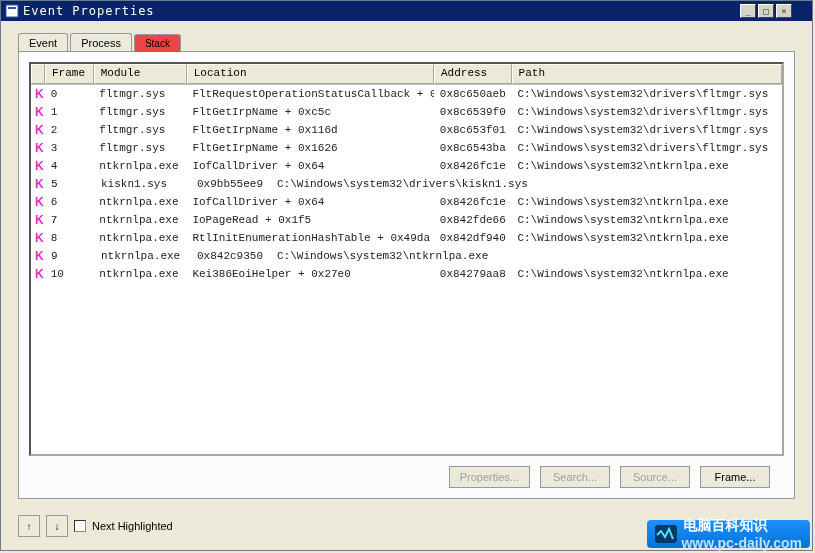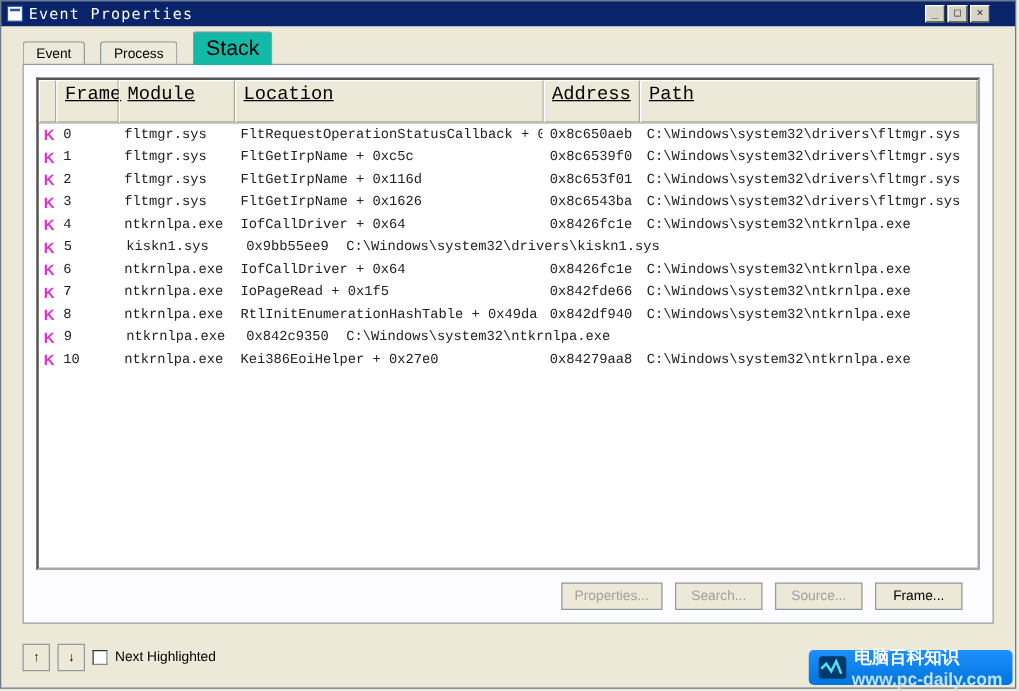--- a/index.html
+++ b/index.html
@@ -35,50 +35,49 @@
 }
 .client {
   position: absolute; inset: 20px 3px 3px 3px;
 }
 .tabs-row { margin: 8px 0 0 14px; height: 22px; display: flex; align-items: flex-end; }
 .tab {
   padding: 3px 10px;
   border: 1px solid #919b9c;
   border-bottom: none;
   background: #f6f6f6;
-  margin-right: 12px;
+  margin-right: 2px;
   border-radius: 3px 3px 0 0;
   position: relative; top: 1px;
   font-size: 11px;
 }
 .tab.active {
-  background: #14b8a6;
-  font-size: 17px;
+  background: #ef4444;
+  font-size: 10px;
   z-index: 2;
 }
 .tab.inactive { background: #ebeadb; }
 .panel {
   position: absolute;
   left: 14px; right: 14px; top: 30px; bottom: 48px;
   border: 1px solid #919b9c;
   background: #fcfcfe;
   padding: 10px;
 }
 .listwrap {
   position: absolute; inset: 10px 10px 42px 10px;
   border: 2px inset #a7a6aa;
   background: #fff;
   overflow: auto;
 }
 .hdr { display: flex; background: #ece9d8; border-bottom: 1px solid #c0c0c0; position: sticky; top: 0; }
 .hcell {
   border: 1px solid; border-color: #fff #aca899 #aca899 #fff;
-  padding: 2px 6px; font-size: 15px; height: 34px;
+  padding: 2px 6px; font-size: 11px; height: 20px;
   font-family: "Courier New",monospace;
-  text-decoration: underline;
 }
 .row { display: flex; height: 18px; align-items: center; }
 .cell {
   padding: 2px 6px;
   font-family: "Courier New",monospace; font-size: 11px;
   color: #222;
   white-space: pre; overflow: hidden;
 }
 .kmark { color: #e030c8; font-weight: bold; padding-left: 4px; width: 14px; font-size: 12px; }
 .col-frame { width: 50px; }

